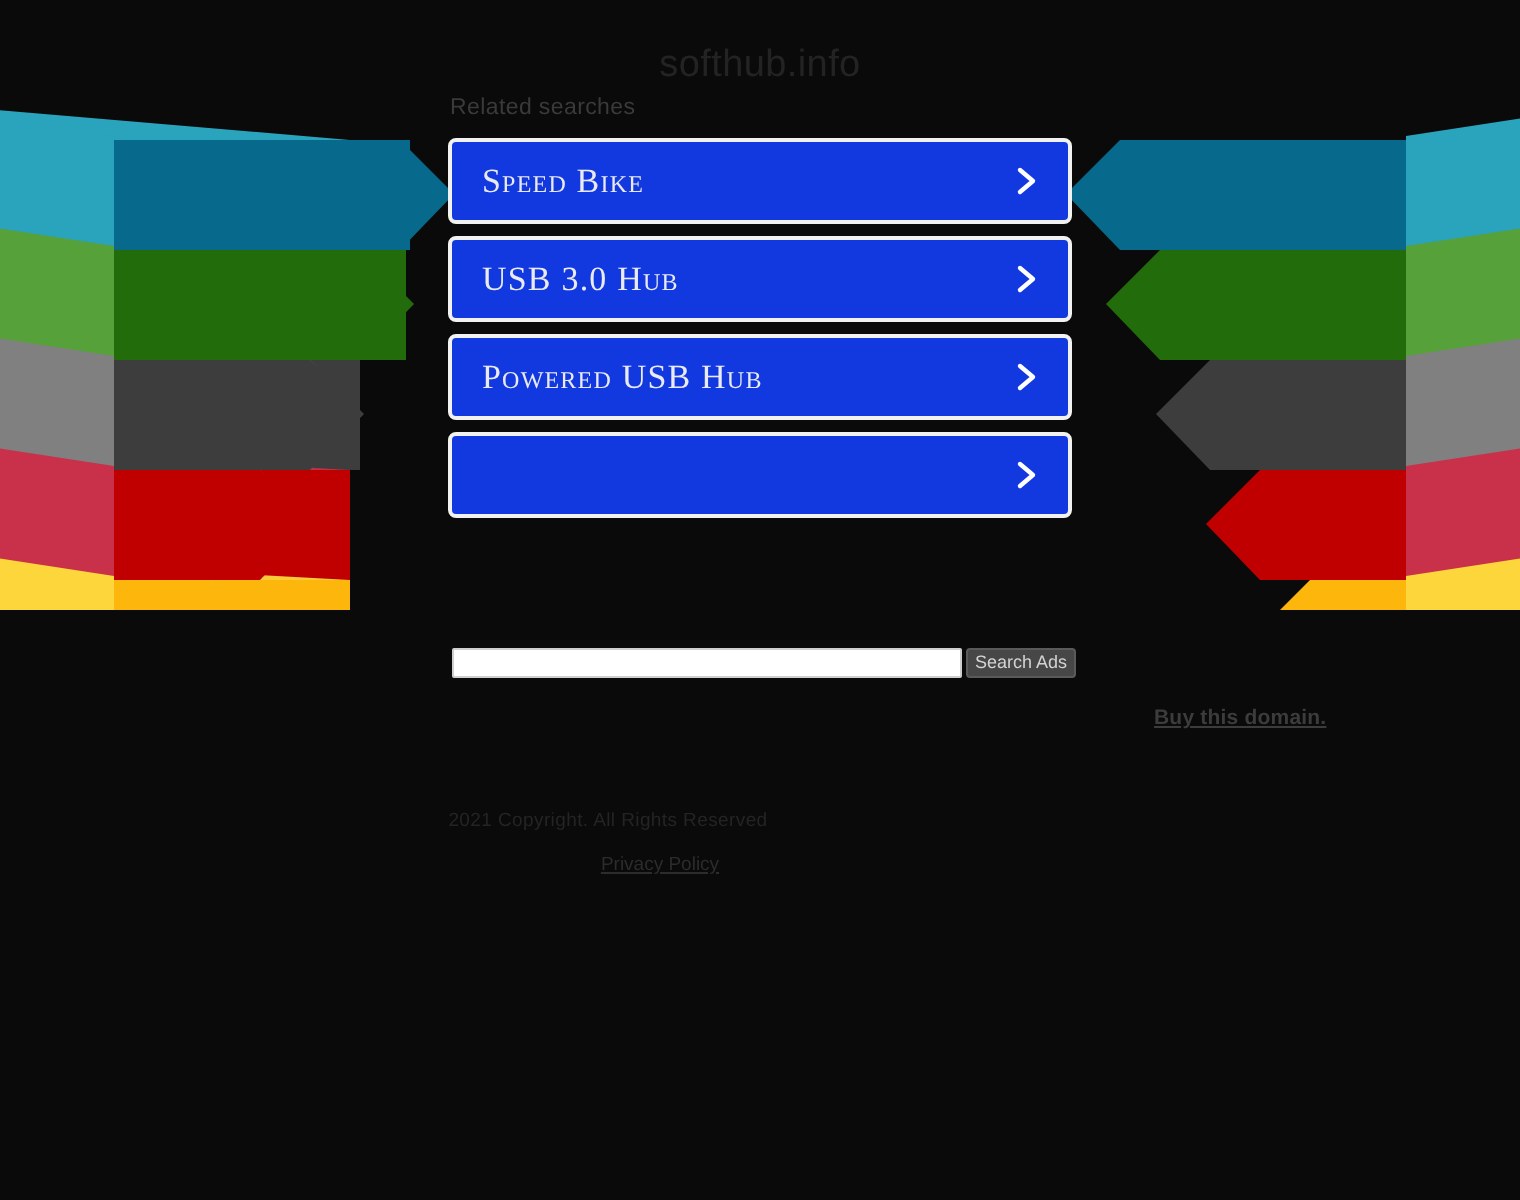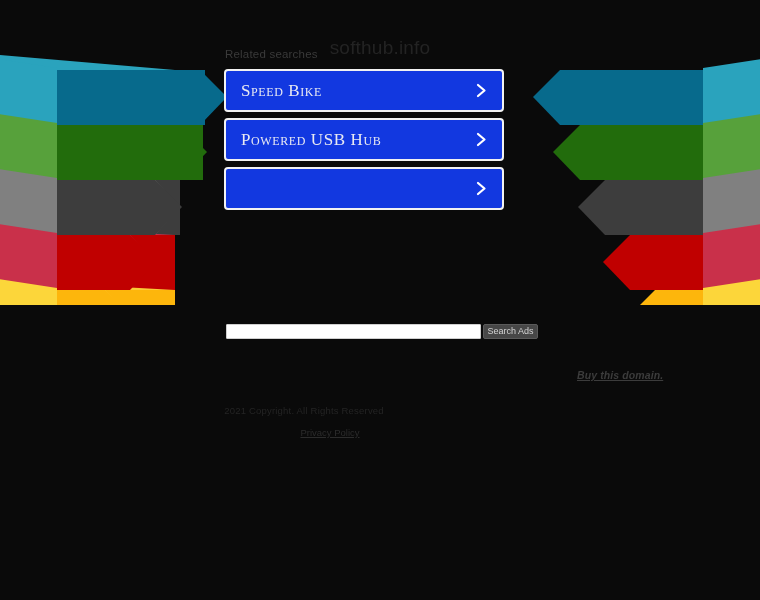--- a/index.html
+++ b/index.html
@@ -34,21 +34,21 @@
     top: 0;
     width: 760px;
   }
 
   #page-title {
     text-align: center;
     color: #232323;
     font-size: 19px;
     font-weight: 400;
     letter-spacing: .2px;
-    margin: 38px 0 0 0;
+    margin: 23px 0 0 0;
     line-height: 20px;
   }
 
   #related-searches-label {
     position: absolute;
     left: 225px;
     top: 48px;
     color: #3a3a3a;
     font-size: 11.5px;
     letter-spacing: .2px;
@@ -61,21 +61,21 @@
     width: 312px;
     list-style: none;
     margin: 0;
     padding: 0;
   }
 
   .ad-item {
     display: block;
     position: relative;
     box-sizing: border-box;
-    width: 280px;
+    width: 312px;
     height: 43px;
     margin-bottom: 6px;
     background: #1238e0;
     border: 2px solid #f2f2f2;
     border-radius: 4px;
     cursor: pointer;
     text-decoration: none;
   }
 
   .ad-label {
@@ -141,28 +141,27 @@
     line-height: 13px;
     text-align: center;
     padding: 0;
     cursor: pointer;
   }
 
   
   #buy-domain-link {
     position: absolute;
     left: 577px;
-    top: 369px;
+    top: 353px;
     color: #3c3c3c;
     font-size: 10.5px;
     font-weight: 700;
     text-decoration: underline;
     letter-spacing: .1px;
     cursor: pointer;
-    font-style: italic;
   }
 
   #copyright-text {
     position: absolute;
     left: 0;
     top: 405px;
     width: 608px;
     text-align: center;
     color: #242424;
     font-size: 9.5px;
@@ -249,20 +248,28 @@
 
     <a class="ad-item" href="#">
       <span class="ad-label">Speed Bike</span>
       <span class="chevron-right-icon">
         <svg viewBox="0 0 17 17" xmlns="http://www.w3.org/2000/svg">
             <polyline points="5,3 11.5,8.5 5,14" fill="none" stroke="#ffffff" stroke-width="2.2" stroke-linecap="round" stroke-linejoin="round"></polyline>
           </svg>
       </span>
     </a>
 
+    <a class="ad-item" href="#">
+      <span class="ad-label">USB 3.0 Hub</span>
+      <span class="chevron-right-icon">
+        <svg viewBox="0 0 17 17" xmlns="http://www.w3.org/2000/svg">
+            <polyline points="5,3 11.5,8.5 5,14" fill="none" stroke="#ffffff" stroke-width="2.2" stroke-linecap="round" stroke-linejoin="round"></polyline>
+          </svg>
+      </span>
+    </a>
 
     <a class="ad-item" href="#">
       <span class="ad-label">Powered USB Hub</span>
       <span class="chevron-right-icon">
         <svg viewBox="0 0 17 17" xmlns="http://www.w3.org/2000/svg">
             <polyline points="5,3 11.5,8.5 5,14" fill="none" stroke="#ffffff" stroke-width="2.2" stroke-linecap="round" stroke-linejoin="round"></polyline>
           </svg>
       </span>
     </a>
 

